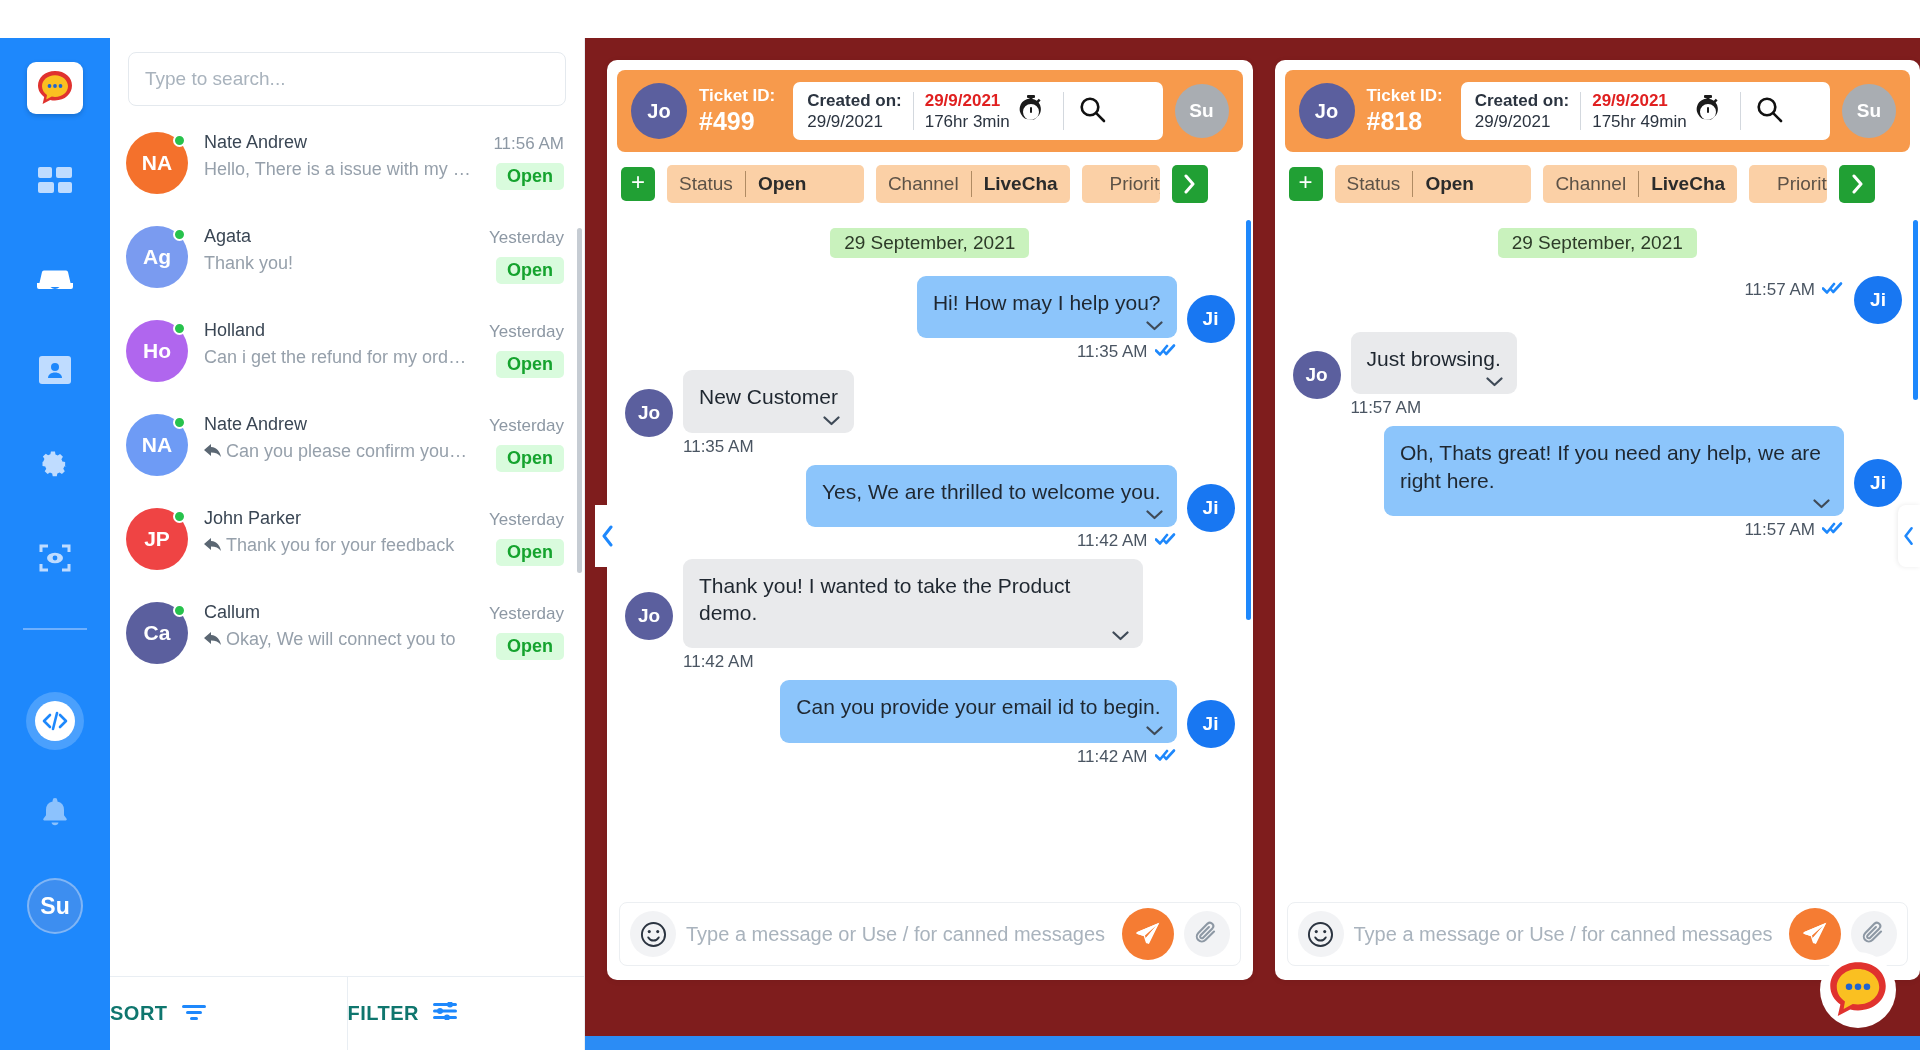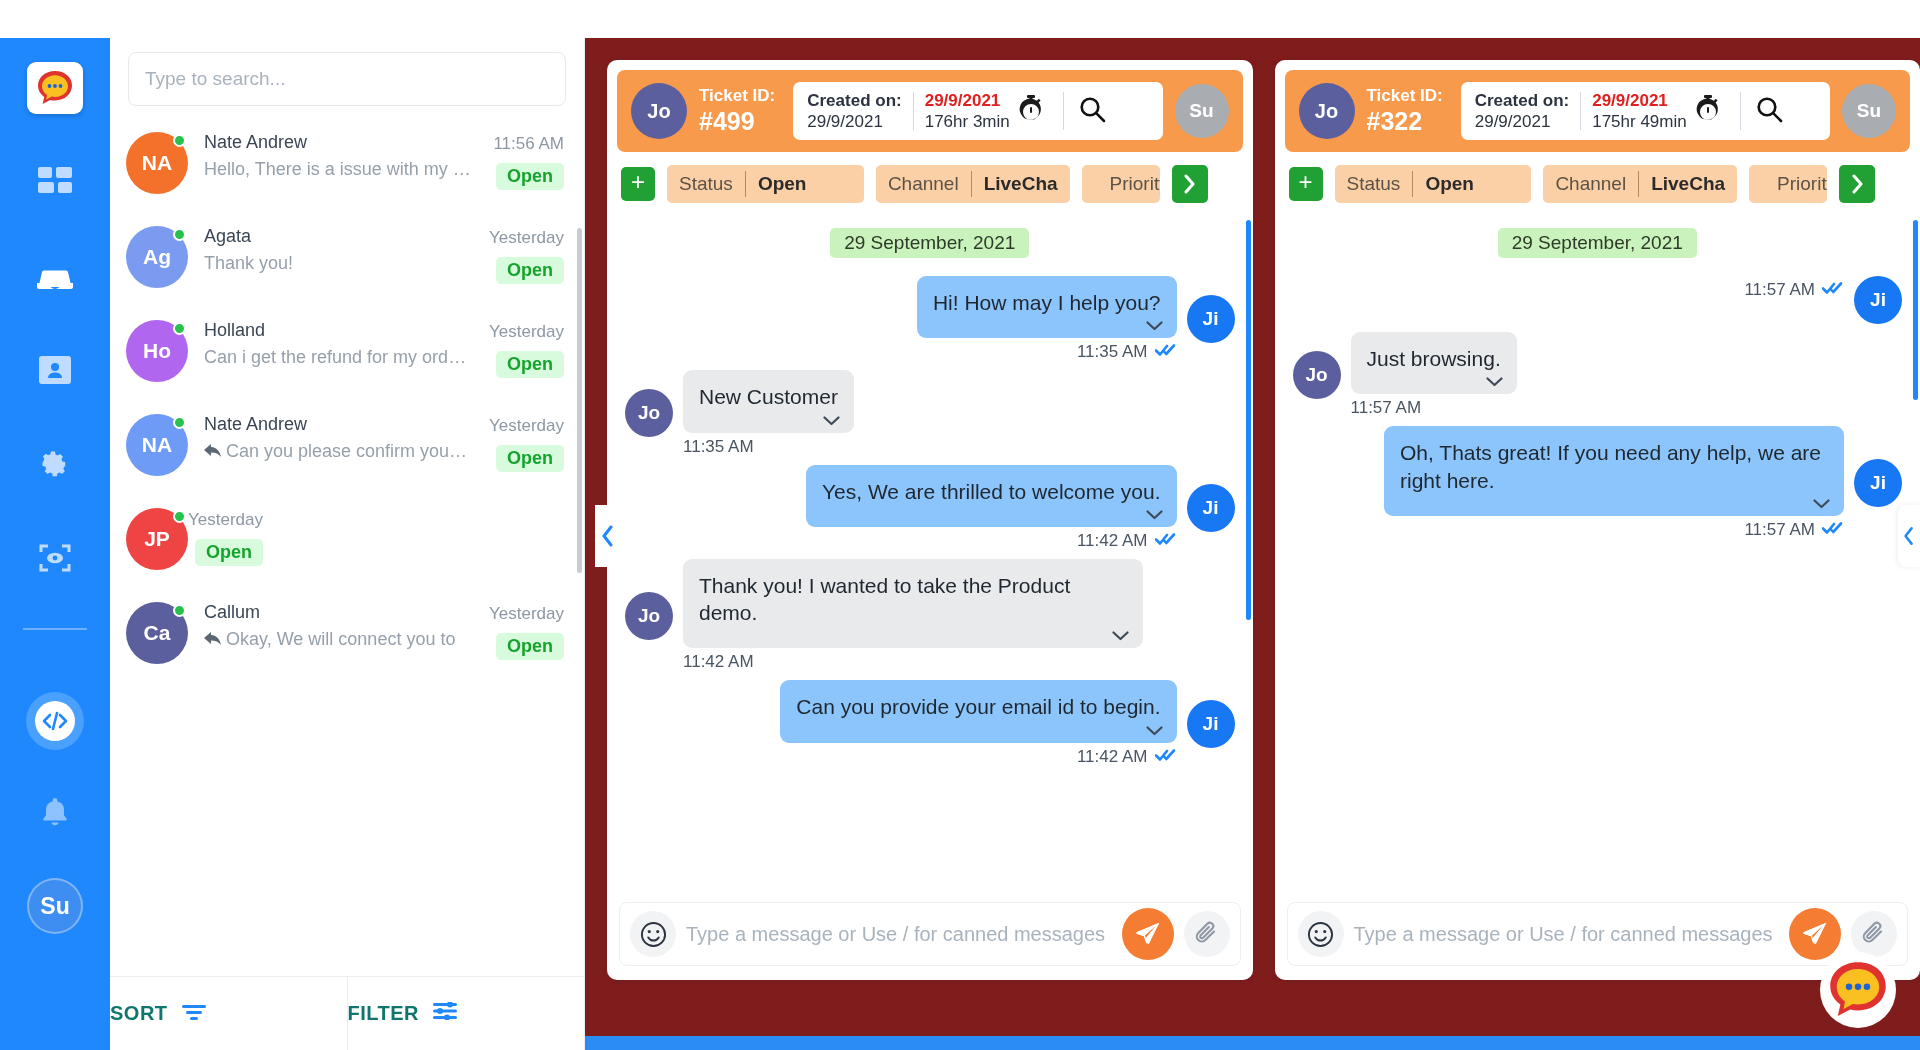--- a/index.html
+++ b/index.html
@@ -392,20 +392,26 @@
             <div class="cprev"><span class="reply-ico"><svg width="17" height="14" viewBox="0 0 17 14" fill="#5b6773">
                   <path d="M7 1L0 7l7 6v-3.4c4.6 0 7.6 1.3 10 4.4-1-4.9-3.8-9.4-10-9.9V1z"></path>
                 </svg></span>Can you please confirm you…</div>
           </div>
           <div class="cright"><div class="ctime">Yesterday</div><div class="cbadge">Open</div></div>
         </div>
         <div class="crow">
           <div class="av-wrap">
             <div class="av" style="background:#ef4444">JP</div>
             <div class="dot"></div>
+          </div>
+          <div class="cmid">
+            <div class="cname">John Parker</div>
+            <div class="cprev"><span class="reply-ico"><svg width="17" height="14" viewBox="0 0 17 14" fill="#5b6773">
+                  <path d="M7 1L0 7l7 6v-3.4c4.6 0 7.6 1.3 10 4.4-1-4.9-3.8-9.4-10-9.9V1z"></path>
+                </svg></span>Thank you for your feedback</div>
           </div>
           <div class="cright"><div class="ctime">Yesterday</div><div class="cbadge">Open</div></div>
         </div>
         <div class="crow">
           <div class="av-wrap">
             <div class="av" style="background:#5b5f9e">Ca</div>
             <div class="dot"></div>
           </div>
           <div class="cmid">
             <div class="cname">Callum</div>
@@ -591,21 +597,21 @@
               <path d="M20 10.5L11.4 19a5 5 0 01-7.1-7.1l9.3-9.3a3.4 3.4 0 014.8 4.8l-9.3 9.3a1.7 1.7 0 11-2.4-2.4l8.2-8.2"></path>
             </svg>
           </div>
         </div>
       </div>
       <div class="panel">
         <div class="phead">
           <div class="phead-av">Jo</div>
           <div class="tkt">
             <div class="l1">Ticket ID:</div>
-            <div class="l2">#322</div>
+            <div class="l2">#818</div>
           </div>
           <div class="metabox">
             <div class="mcol">
               <div class="a">Created on:</div>
               <div class="b">29/9/2021</div>
             </div>
             <div class="vsep"></div>
             <div class="mcol red">
               <div class="a">29/9/2021</div>
               <div class="b">175hr 49min</div>

